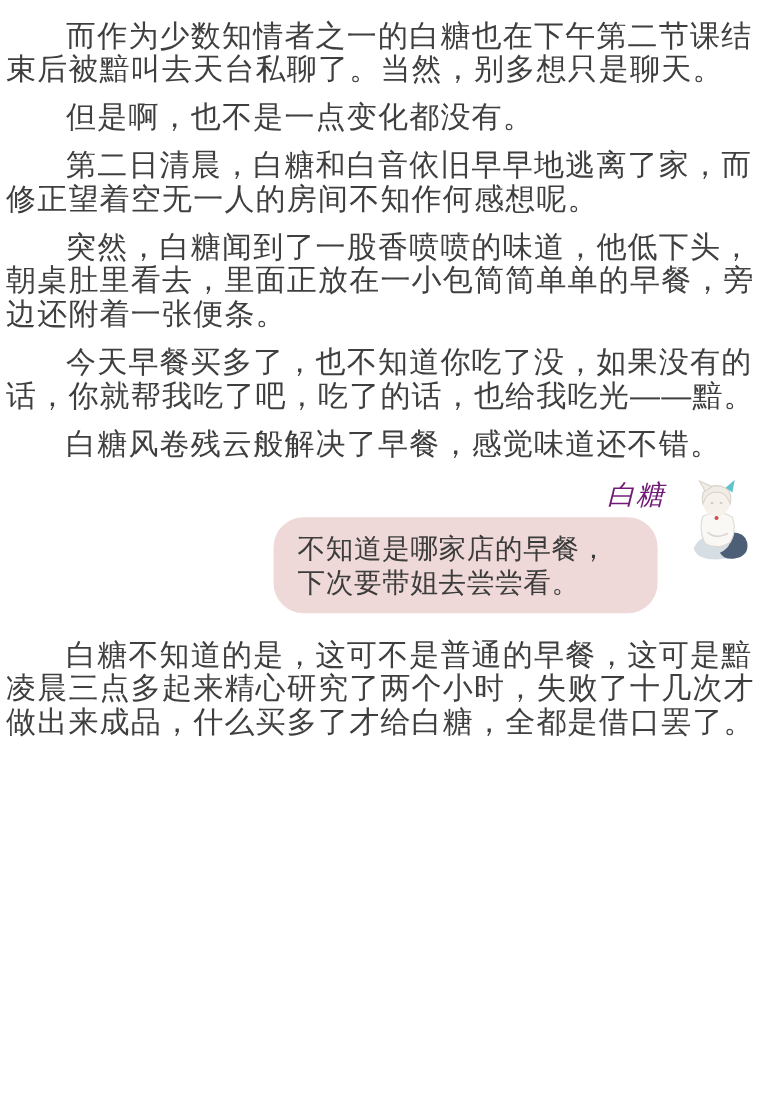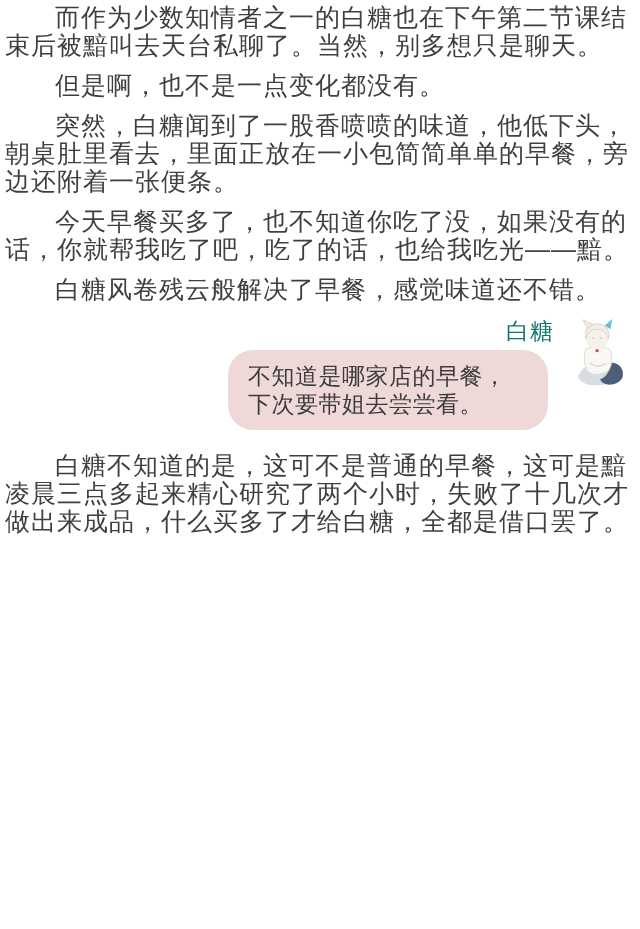--- a/index.html
+++ b/index.html
@@ -8,21 +8,21 @@
     background: #ffffff;
   }
   body {
     width: 640px;
     height: 929px;
     overflow: hidden;
     font-family: "Liberation Sans", "DejaVu Sans", sans-serif;
     color: #3f3f3f;
   }
   .page {
-    padding: 3px 5px 0 5px;
+    padding: 16px 5px 0 5px;
     box-sizing: border-box;
     width: 640px;
     height: 929px;
   }
   .para {
     margin: 12px 0 0 0;
     font-size: 25px;
     line-height: 28px;
     letter-spacing: 1px;
     text-indent: 2em;
@@ -42,21 +42,22 @@
     display: flex;
     flex-direction: column;
     align-items: flex-end;
     margin-right: 22px;
   }
   .chat-name {
     font-size: 23px;
     line-height: 28px;
     letter-spacing: 1px;
     margin-right: -6px;
-    color: #0f766e;
+    color: #701a75;
+    font-style: italic;
   }
   .bubble {
     margin-top: 5px;
     background: #efd8d8;
     border-radius: 25px;
     padding: 12px 20px;
     max-width: 280px;
     font-size: 23px;
     line-height: 28px;
     letter-spacing: 0.5px;
@@ -77,20 +78,21 @@
     margin-top: 21px;
   }
 </style>
 </head>
 <body>
 
 <main class="page">
 
   <p class="para first">而作为少数知情者之一的白糖也在下午第二节课结束后被黯叫去天台私聊了。当然，别多想只是聊天。</p>
   <p class="para">但是啊，也不是一点变化都没有。</p>
+  <p class="para">第二日清晨，白糖和白音依旧早早地逃离了家，而修正望着空无一人的房间不知作何感想呢。</p>
   <p class="para">突然，白糖闻到了一股香喷喷的味道，他低下头，朝桌肚里看去，里面正放在一小包简简单单的早餐，旁边还附着一张便条。</p>
   <p class="para">今天早餐买多了，也不知道你吃了没，如果没有的话，你就帮我吃了吧，吃了的话，也给我吃光——黯。</p>
   <p class="para">白糖风卷残云般解决了早餐，感觉味道还不错。</p>
 
   <section class="chat-row">
     <div class="chat-col">
       <div class="chat-name">白糖</div>
       <div class="bubble">
         <span>不知道是哪家店的早餐，下次要带姐去尝尝看。</span>
       </div>

